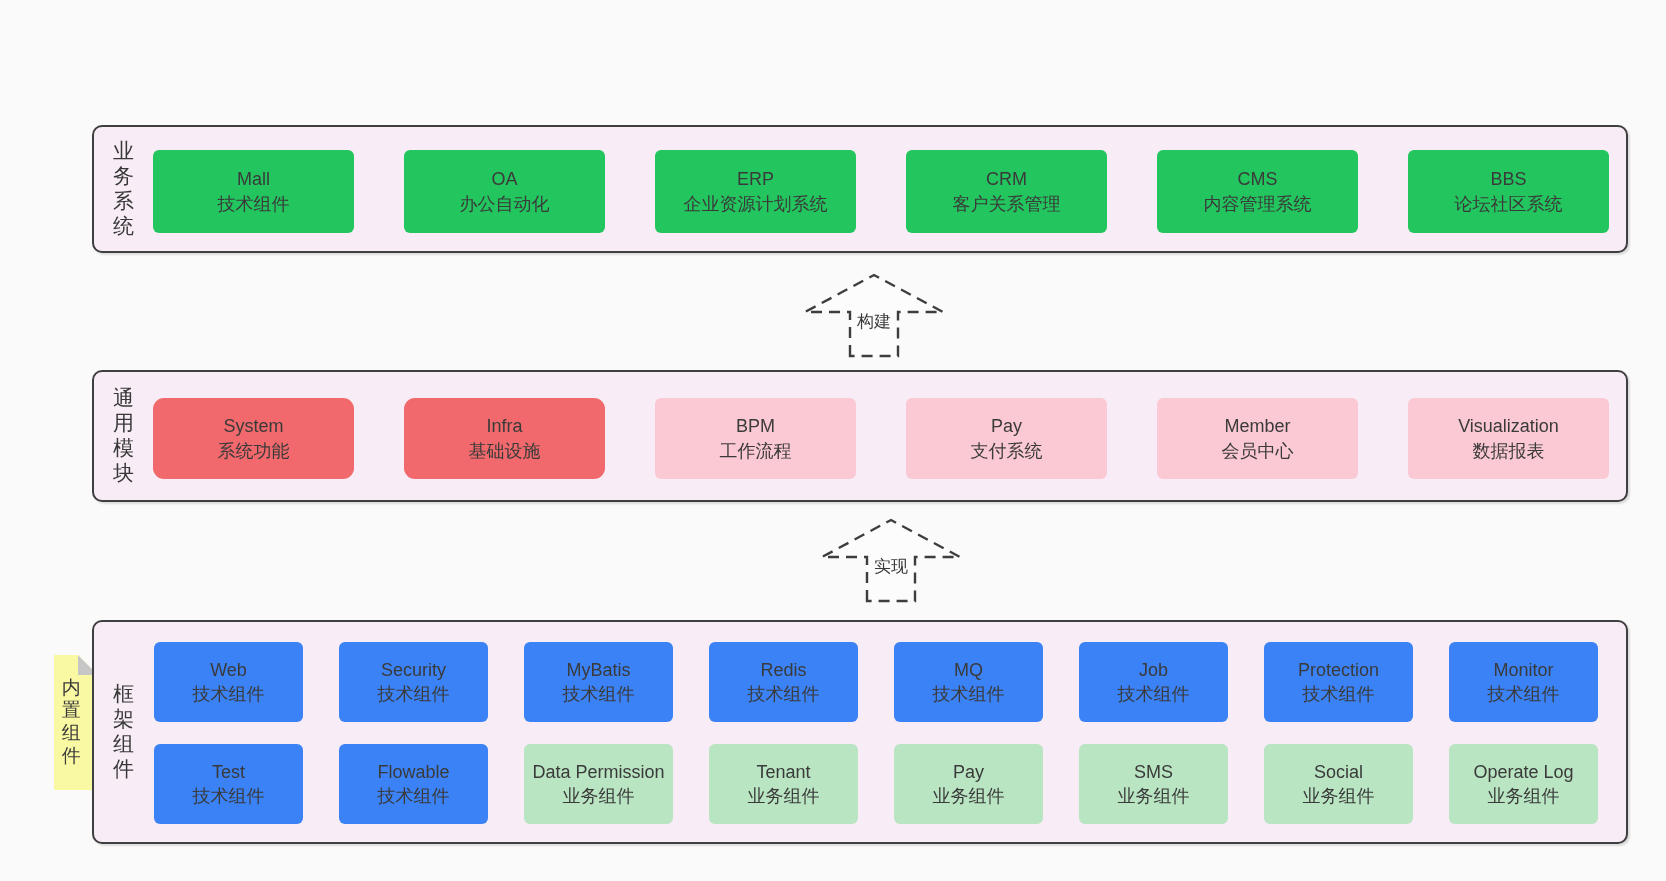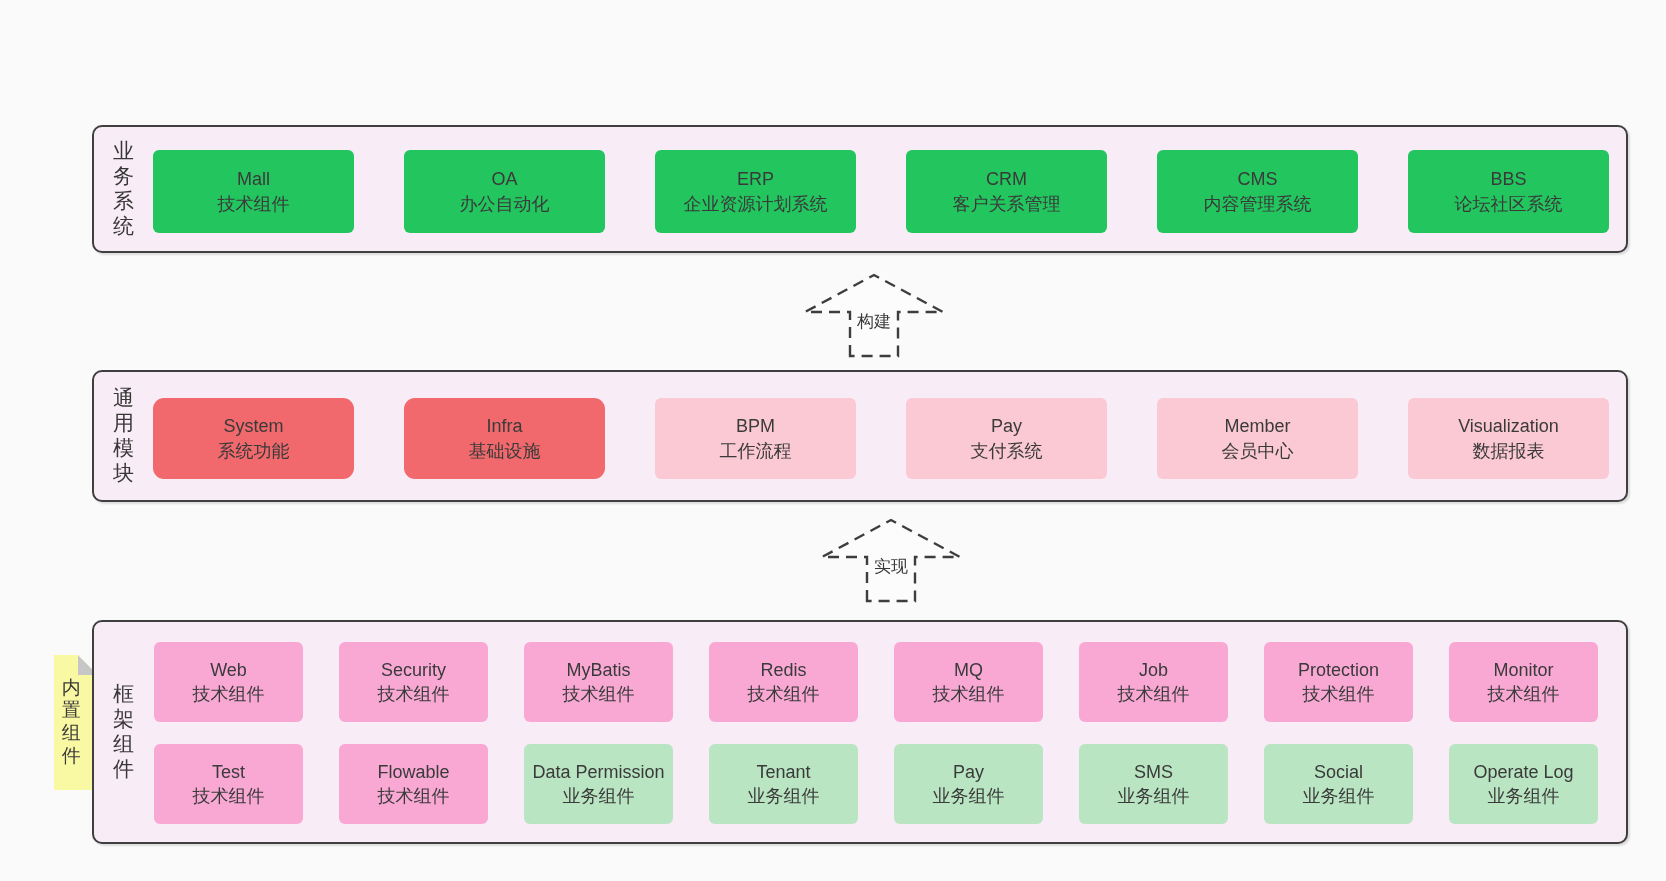--- a/index.html
+++ b/index.html
@@ -29,21 +29,21 @@
   .node{
     border-radius:6px;display:flex;flex-direction:column;align-items:center;justify-content:center;
     text-align:center;font-size:18px;line-height:25px;padding:2px;box-sizing:border-box;
   }
   .layer-business .node{height:83px;}
   .layer-modules  .node{height:81px;}
   .layer-framework .node{height:80px;line-height:24px;}
   .node.blue{background:#22c55e;}
   .node.red{background:#f1696c;border-radius:11px;}
   .node.pink{background:#fbc9d4;}
-  .node.green{background:#f9a8d4;}
+  .node.green{background:#3b82f6;}
   .node.lightgreen{background:#b9e5c2;}
   
   .sticky{
     position:absolute;left:54px;width:44px;background:#faf9a3;z-index:0;
     clip-path:polygon(0 0,calc(100% - 20px) 0,100% 20px,100% 100%,0 100%);
   }
   .sticky-modules{top:368px;height:134px;}
   .sticky-framework{top:655px;height:135px;}
   .fold{
     position:absolute;top:0;right:0;width:20px;height:20px;background:#c6c6c6;

